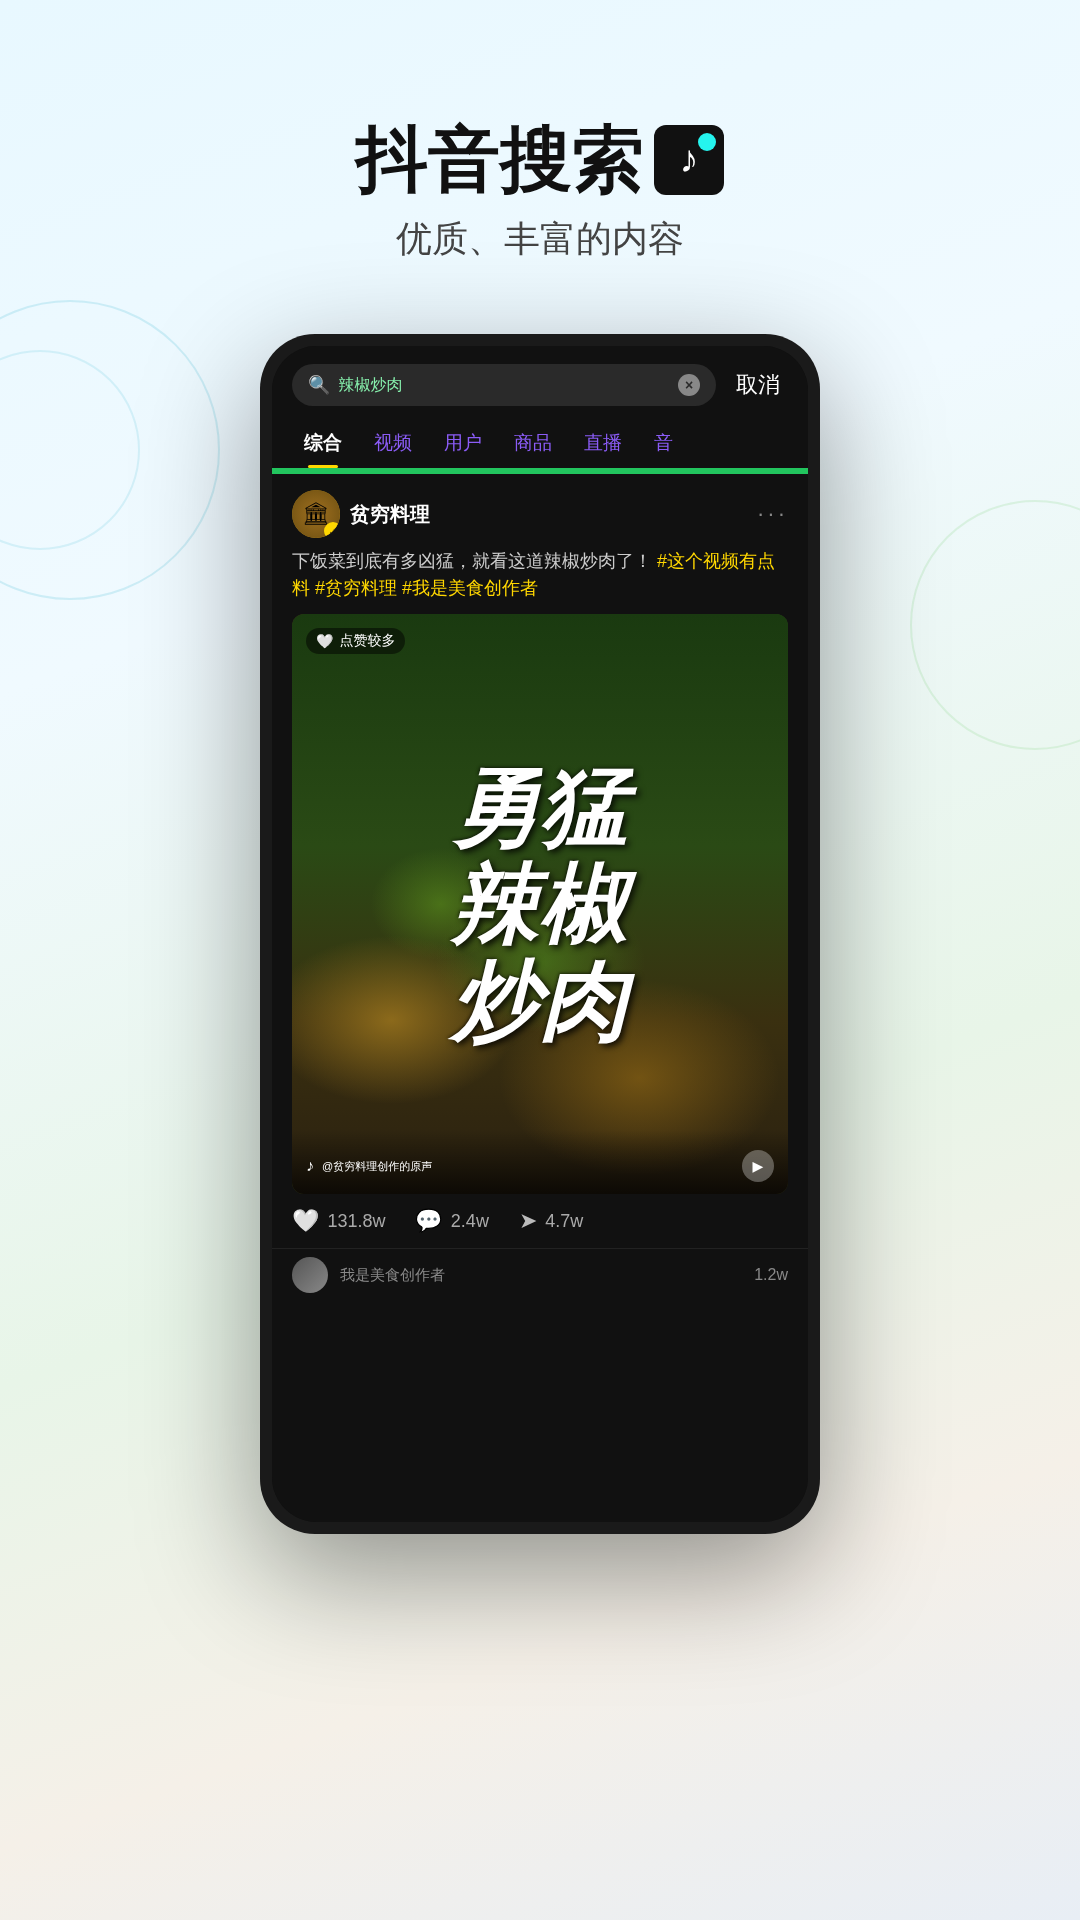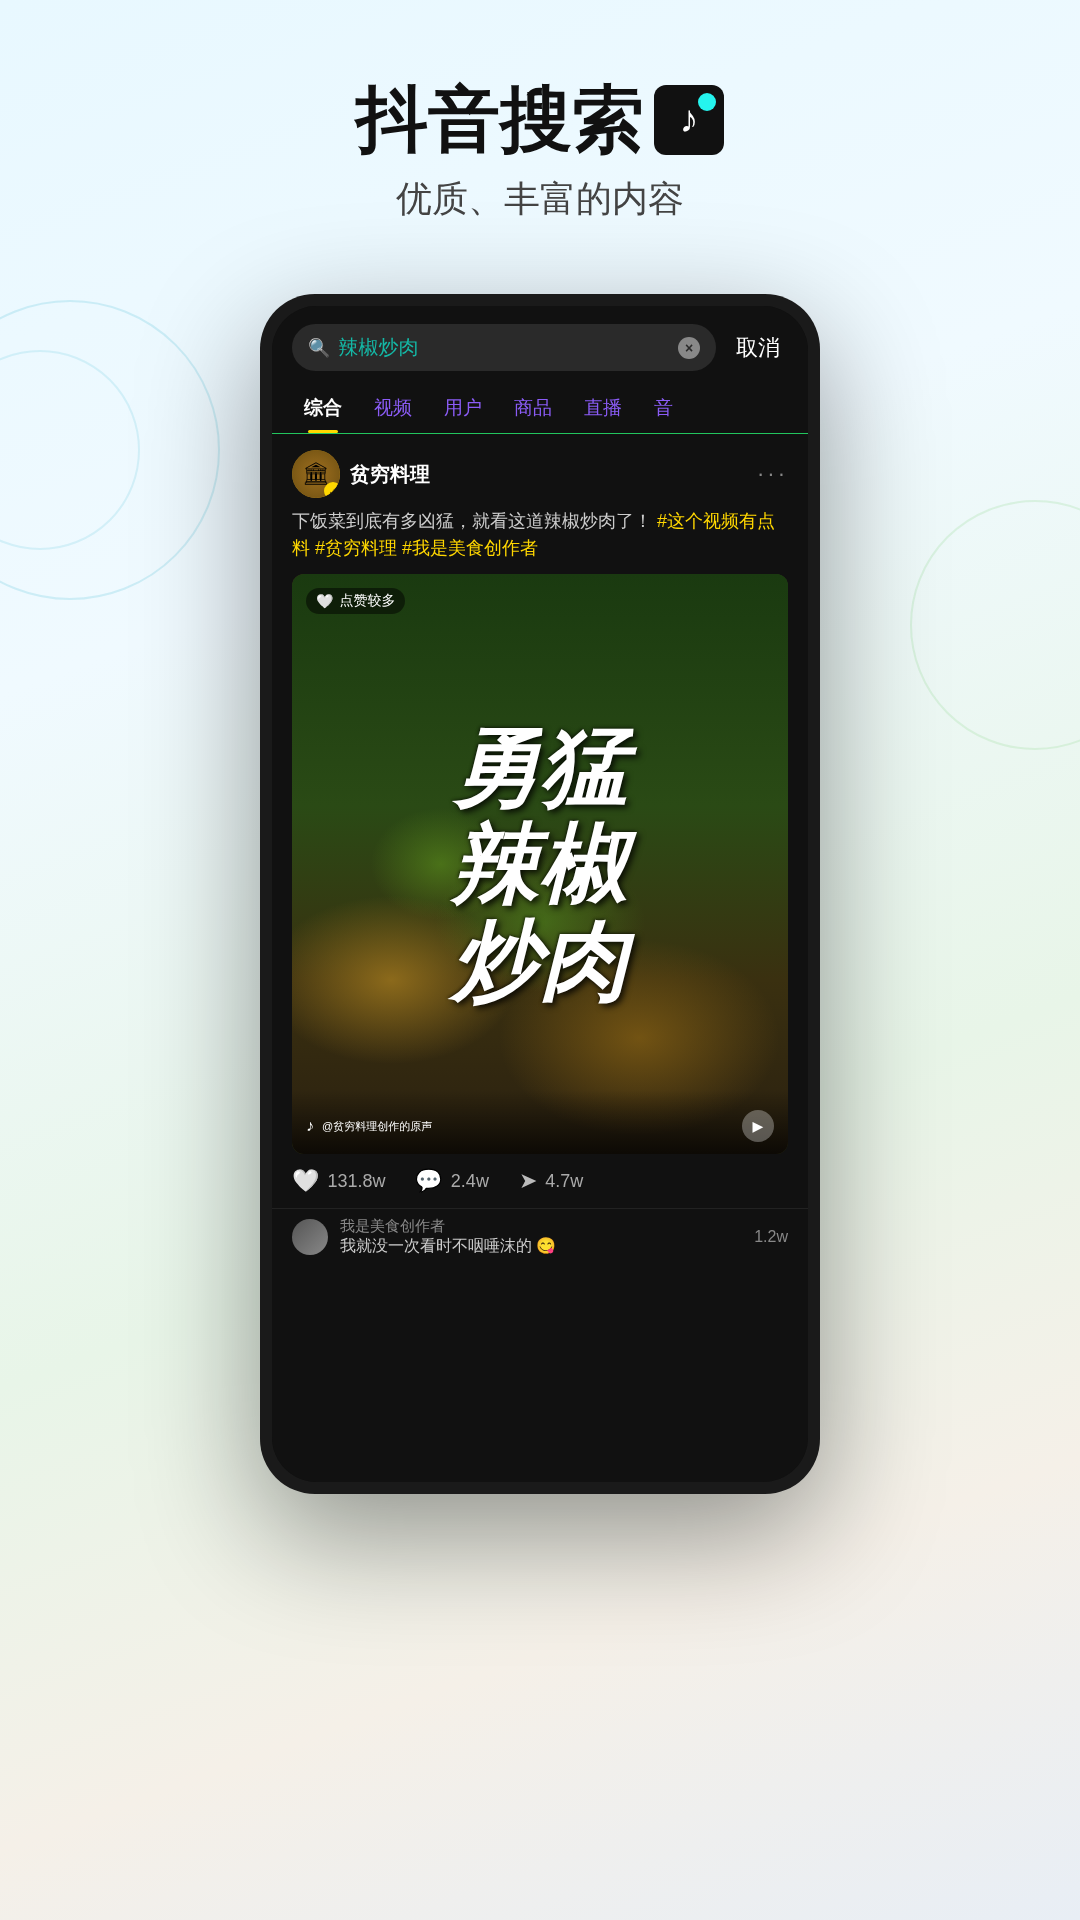--- a/index.html
+++ b/index.html
@@ -31,21 +31,21 @@
     }
     .bg-circle-3 {
       width: 250px; height: 250px;
       right: -80px; top: 500px;
       border-color: rgba(150, 220, 150, 0.25);
     }
 
     
     .header {
       text-align: center;
-      padding-top: 80px;
+      padding-top: 120px;
       padding-bottom: 40px;
     }
     .header-title {
       font-size: 72px;
       font-weight: 900;
       color: #111;
       display: flex;
       align-items: center;
       justify-content: center;
       gap: 10px;
@@ -126,22 +126,22 @@
       display: flex;
       align-items: center;
       padding: 10px 16px;
       gap: 8px;
     }
     .search-icon-inner {
       color: #888;
       font-size: 18px;
     }
     .search-text {
-      color: #14b8a6;
-      font-size: 20px;
+      color: #86efac;
+      font-size: 16px;
       flex: 1;
     }
     .clear-icon {
       width: 22px; height: 22px;
       background: #888;
       border-radius: 50%;
       display: flex;
       align-items: center;
       justify-content: center;
       color: #2a2a2a;
@@ -154,21 +154,21 @@
       white-space: nowrap;
       padding: 4px 8px;
     }
 
     
     .tabs-row {
       display: flex;
       background: #111;
       padding: 0 16px;
       gap: 0;
-      border-bottom: 1px solid #22c55e;
+      border-bottom: 6px solid #22c55e;
     }
     .tab-item {
       padding: 12px 16px;
       font-size: 19px;
       color: #8b5cf6;
       position: relative;
       white-space: nowrap;
     }
     .tab-item.active {
       color: #fff;
@@ -517,21 +517,20 @@
           <div class="stat-item">
             <span class="stat-icon share">➤</span>
             <span>4.7w</span>
           </div>
         </div>
 
         <div class="comment-preview">
           <div class="commenter-avatar"></div>
           <div class="comment-text-wrap">
             <div class="comment-user">我是美食创作者</div>
-            <div class="comment-body">我就没一次看时不咽唾沫的 😋</div>
           </div>
           <span class="comment-count">1.2w</span>
         </div>
 
       </div>
     </div>
   </div>
 </div>
 
 </body></html>

